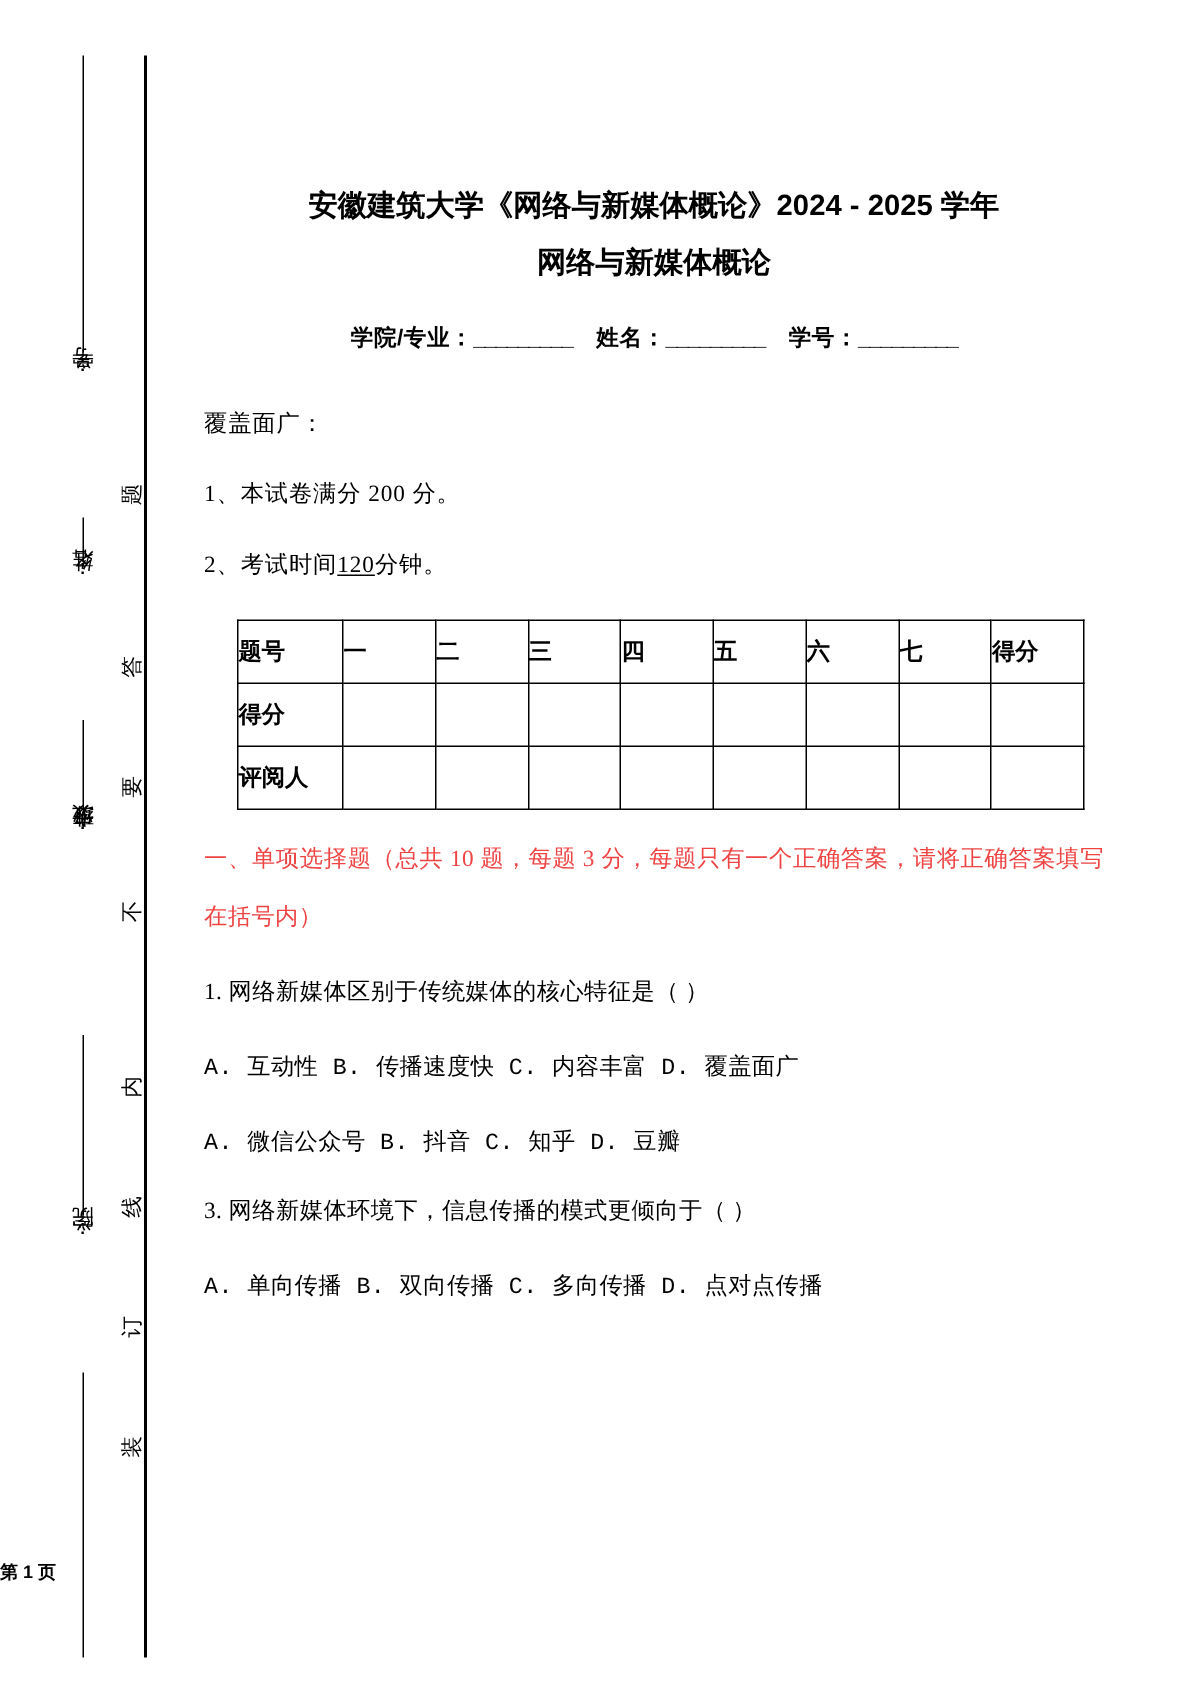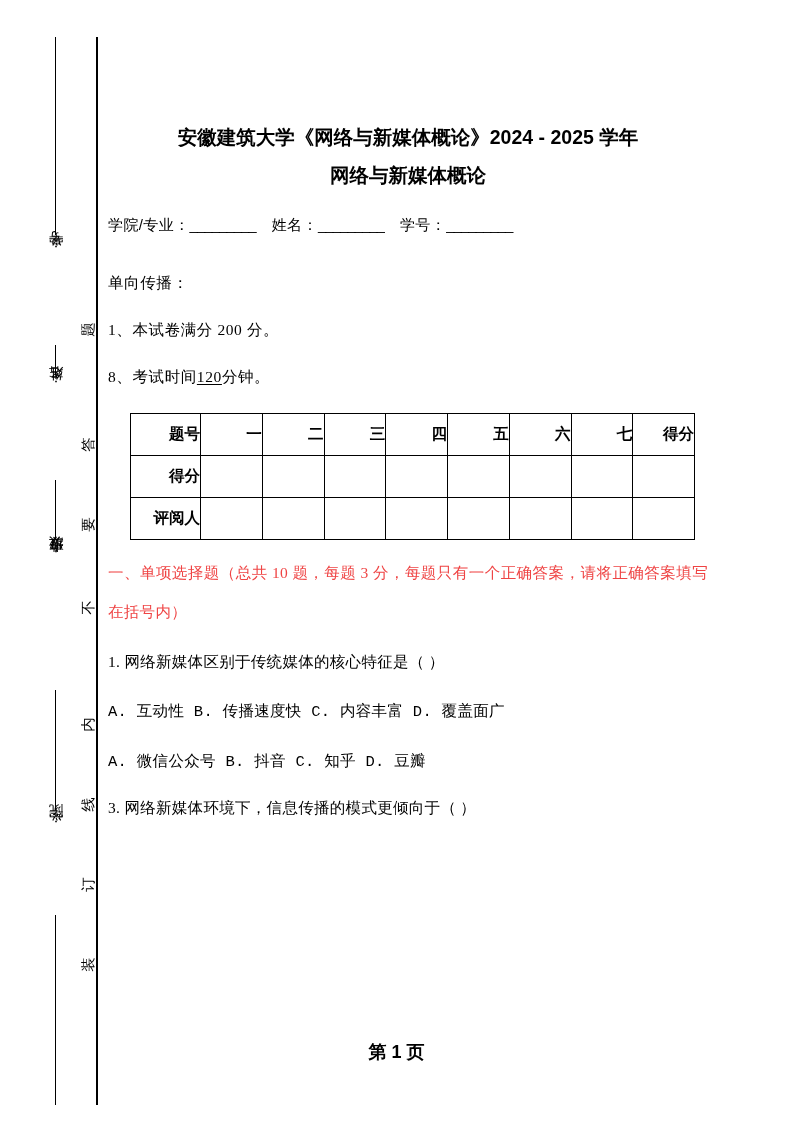--- a/index.html
+++ b/index.html
@@ -81,21 +81,21 @@
     color: #000;
   }
   .inner-char span {
     display: inline-block;
     transform: rotate(-90deg);
   }
 
   
   #content {
     position: absolute;
-    left: 108px;
+    left: 136px;
     top: 0;
     width: 600px;
     height: 1122px;
   }
 
   #exam-title {
     margin: 0;
     padding-top: 118px;
     font-family: "Liberation Sans", "DejaVu Sans", sans-serif;
     font-weight: bold;
@@ -103,22 +103,23 @@
     line-height: 38px;
     text-align: center;
     letter-spacing: 0px;
     color: #000;
   }
   #exam-title .title-line2 { display: block; }
 
   #student-info {
     margin: 0;
     padding-top: 22px;
+    text-align: center;
     font-family: "Liberation Sans", "DejaVu Sans", sans-serif;
-    font-weight: normal;
+    font-weight: bold;
     font-size: 15px;
     letter-spacing: 0.4px;
     white-space: nowrap;
   }
   #student-info .info-gap { display: inline-block; width: 16px; }
   .blank-line { letter-spacing: -1px; }
 
   .notice-block { padding-top: 24px; }
   .notice-line {
     margin: 0;
@@ -139,21 +140,21 @@
     padding-left: 22px;
   }
   table#score-table {
     border-collapse: collapse;
     width: 565px;
     table-layout: fixed;
   }
   table#score-table td {
     border: 1.1px solid #000000;
     height: 41px;
-    text-align: right;
+    text-align: left;
     vertical-align: middle;
     font-family: "Liberation Sans", "DejaVu Sans", sans-serif;
     font-weight: bold;
     font-size: 15.5px;
     padding: 0;
   }
   table#score-table td.head-col { width: 69px; }
 
   
   #questions { padding-top: 13px; }
@@ -183,24 +184,23 @@
     color: #000;
     font-family: Liberation Mono, monospace;
   }
 
   
   #page-footer {
     position: absolute;
     left: 0;
     top: 1040px;
     width: 793px;
-    text-align: center;
     font-family: "Liberation Sans", "DejaVu Sans", sans-serif;
     font-weight: bold;
-    font-size: 18px;
+    font-size: 12px;
     color: #000;
   }
 </style>
 </head>
 <body>
 
 <div id="binding-sidebar">
 
   <div id="binding-inner-rule"></div>
 
@@ -243,23 +243,23 @@
   <h1 id="exam-title">
     <span>安徽建筑大学《网络与新媒体概论》2024 - 2025 学年</span>
     <span class="title-line2">网络与新媒体概论</span>
   </h1>
 
   <div id="student-info">
     <span>学院/专业：</span><span class="blank-line">_________</span><span class="info-gap"></span><span>姓名：</span><span class="blank-line">_________</span><span class="info-gap"></span><span>学号：</span><span class="blank-line">_________</span>
   </div>
 
   <div class="notice-block">
-    <p class="notice-line">单向传播：</p>
+    <p class="notice-line">覆盖面广：</p>
     <p class="notice-line">1、本试卷满分 200 分。</p>
-    <p class="notice-line"><span>8、考试时间</span><span class="underlined-val">120</span><span>分钟。</span></p>
+    <p class="notice-line"><span>2、考试时间</span><span class="underlined-val">120</span><span>分钟。</span></p>
   </div>
 
   <div id="score-table-wrap">
     <table id="score-table">
       <tbody>
         <tr>
           <td class="head-col">题号</td>
           <td>一</td>
           <td>二</td>
           <td>三</td>
@@ -297,19 +297,20 @@
 
   <div id="questions">
     <p class="q-section-head">一、单项选择题（总共 10 题，每题 3 分，每题只有一个正确答案，请将正确答案填写在括号内）</p>
 
     <p class="q-stem">1. 网络新媒体区别于传统媒体的核心特征是（  ）</p>
     <p class="q-options">A. 互动性   B. 传播速度快   C. 内容丰富   D. 覆盖面广</p>
 
     <p class="q-options">A. 微信公众号   B. 抖音   C. 知乎   D. 豆瓣</p>
 
     <p class="q-stem">3. 网络新媒体环境下，信息传播的模式更倾向于（  ）</p>
+    <p class="q-options">A. 单向传播   B. 双向传播   C. 多向传播   D. 点对点传播</p>
   </div>
 
 </div>
 
 <div id="page-footer">
   <span>第 1 页</span>
 </div>
 
 </body></html>

